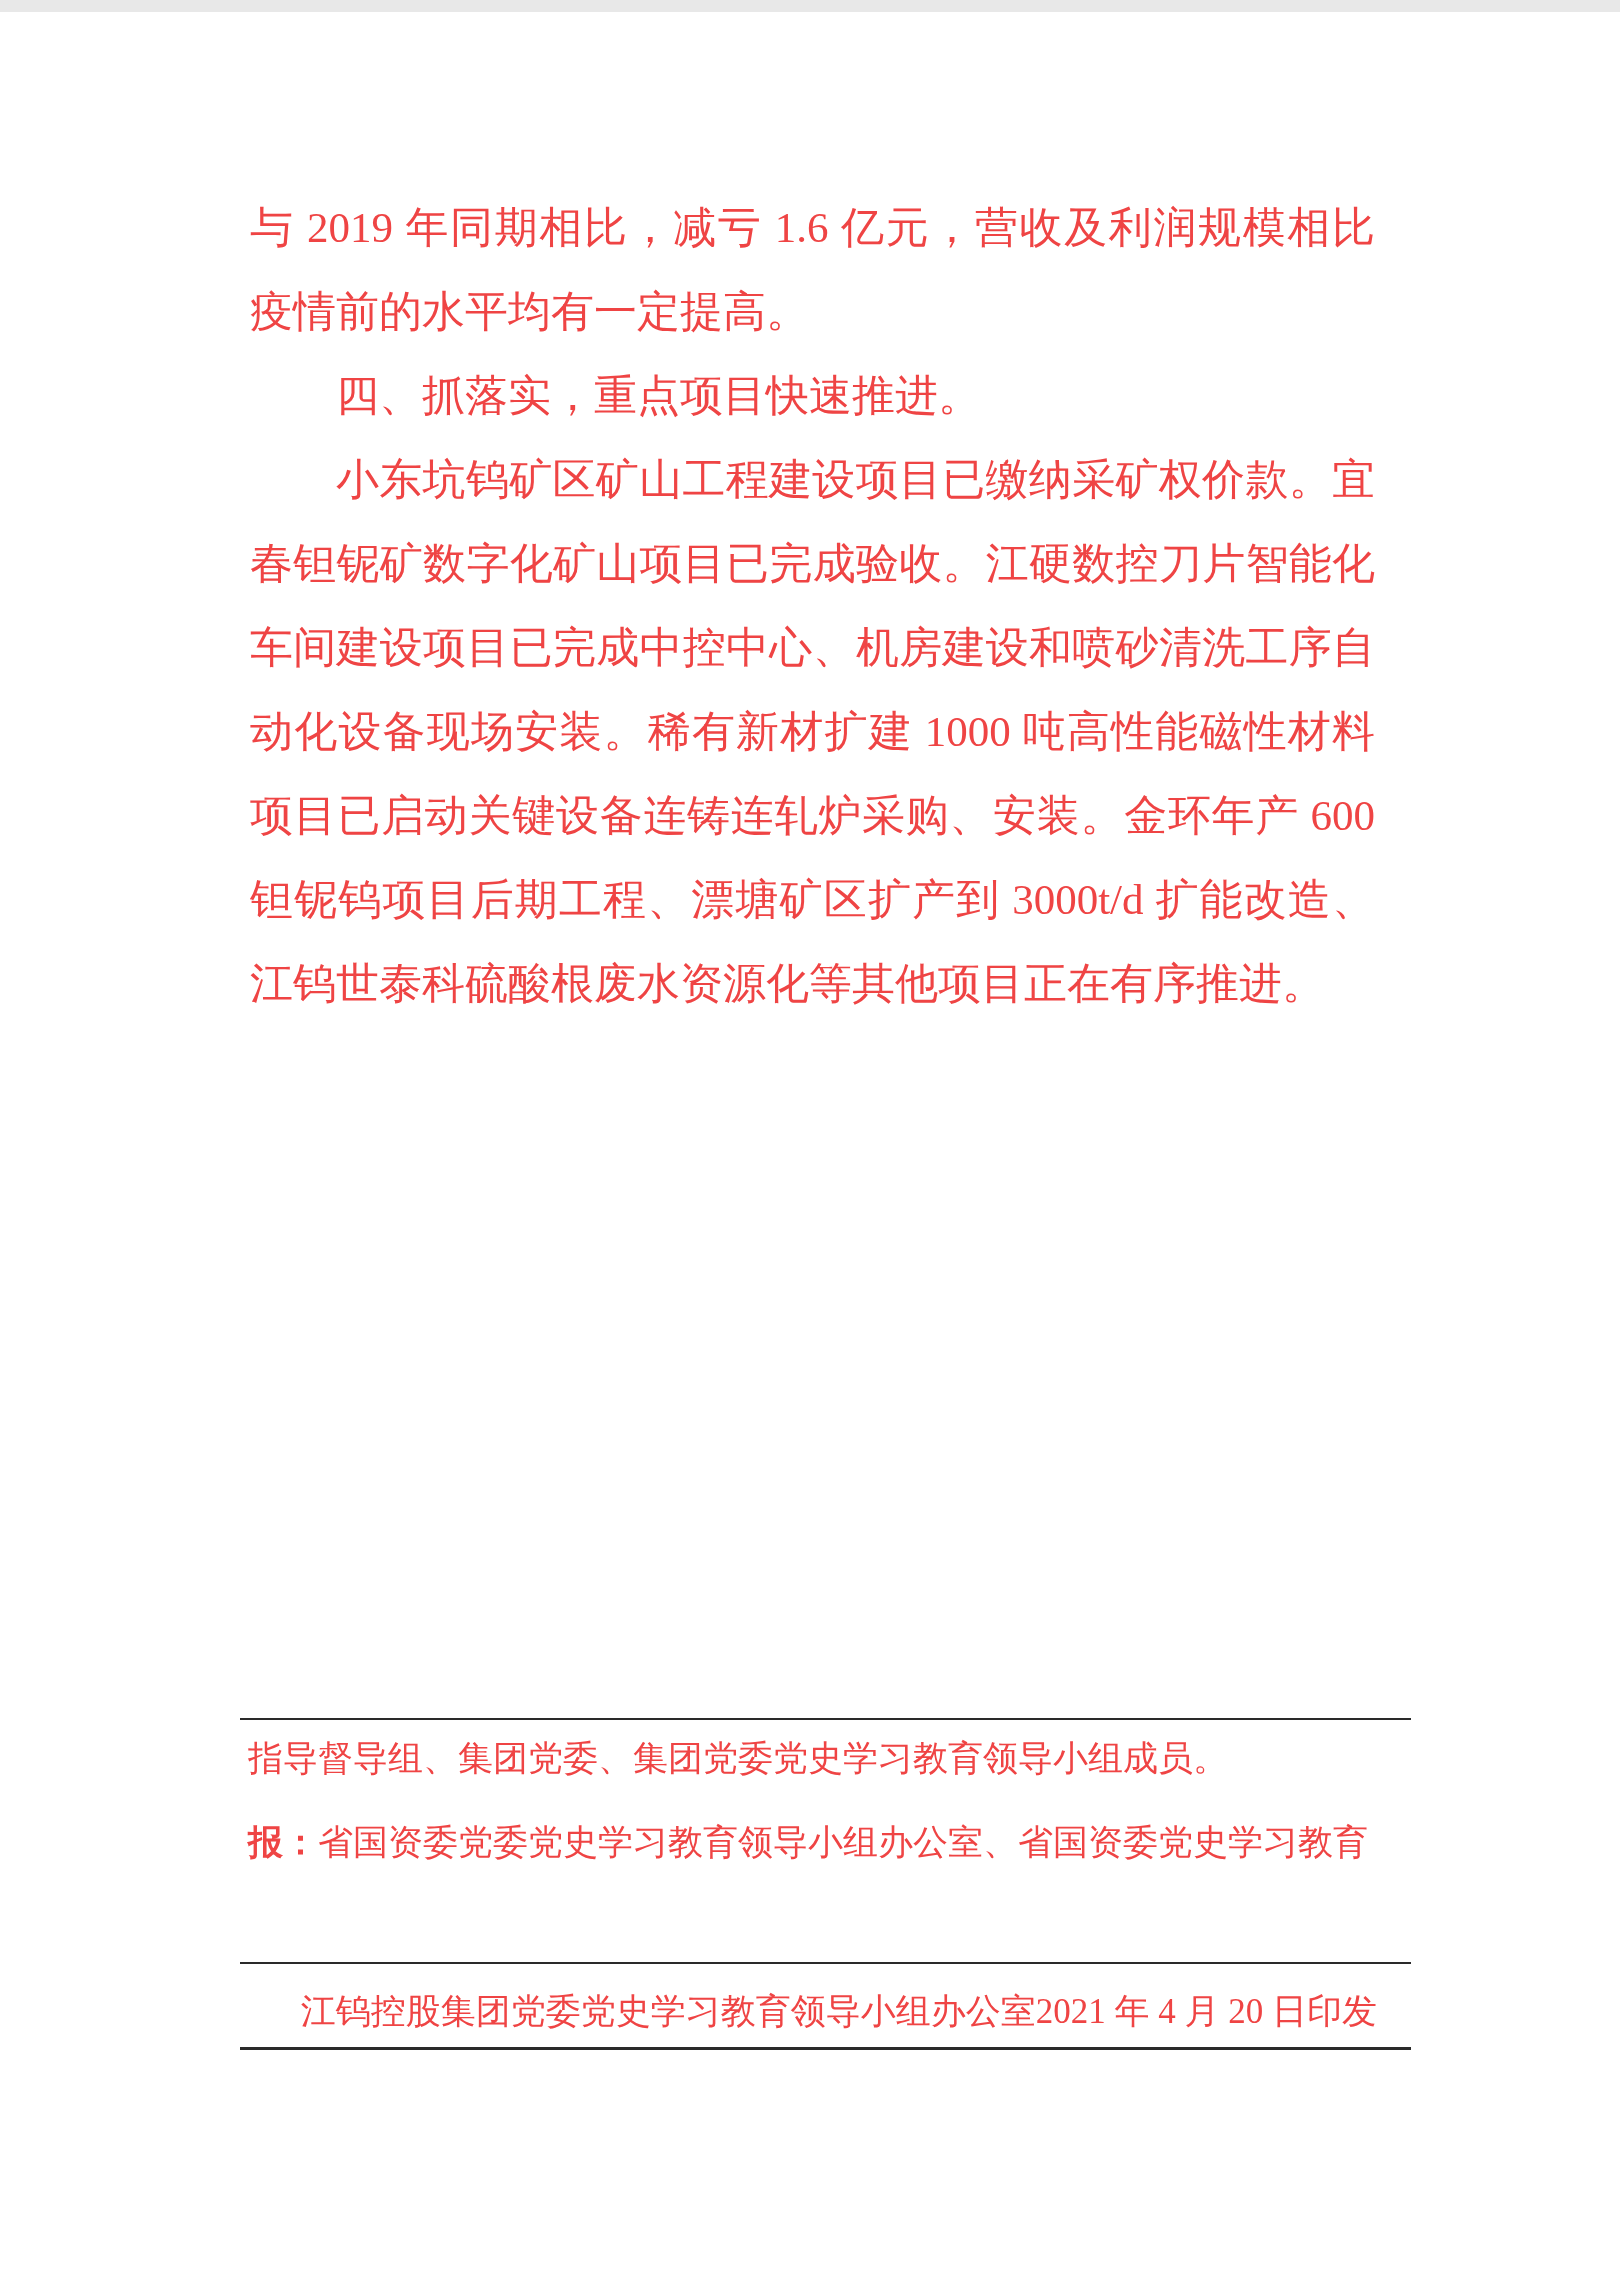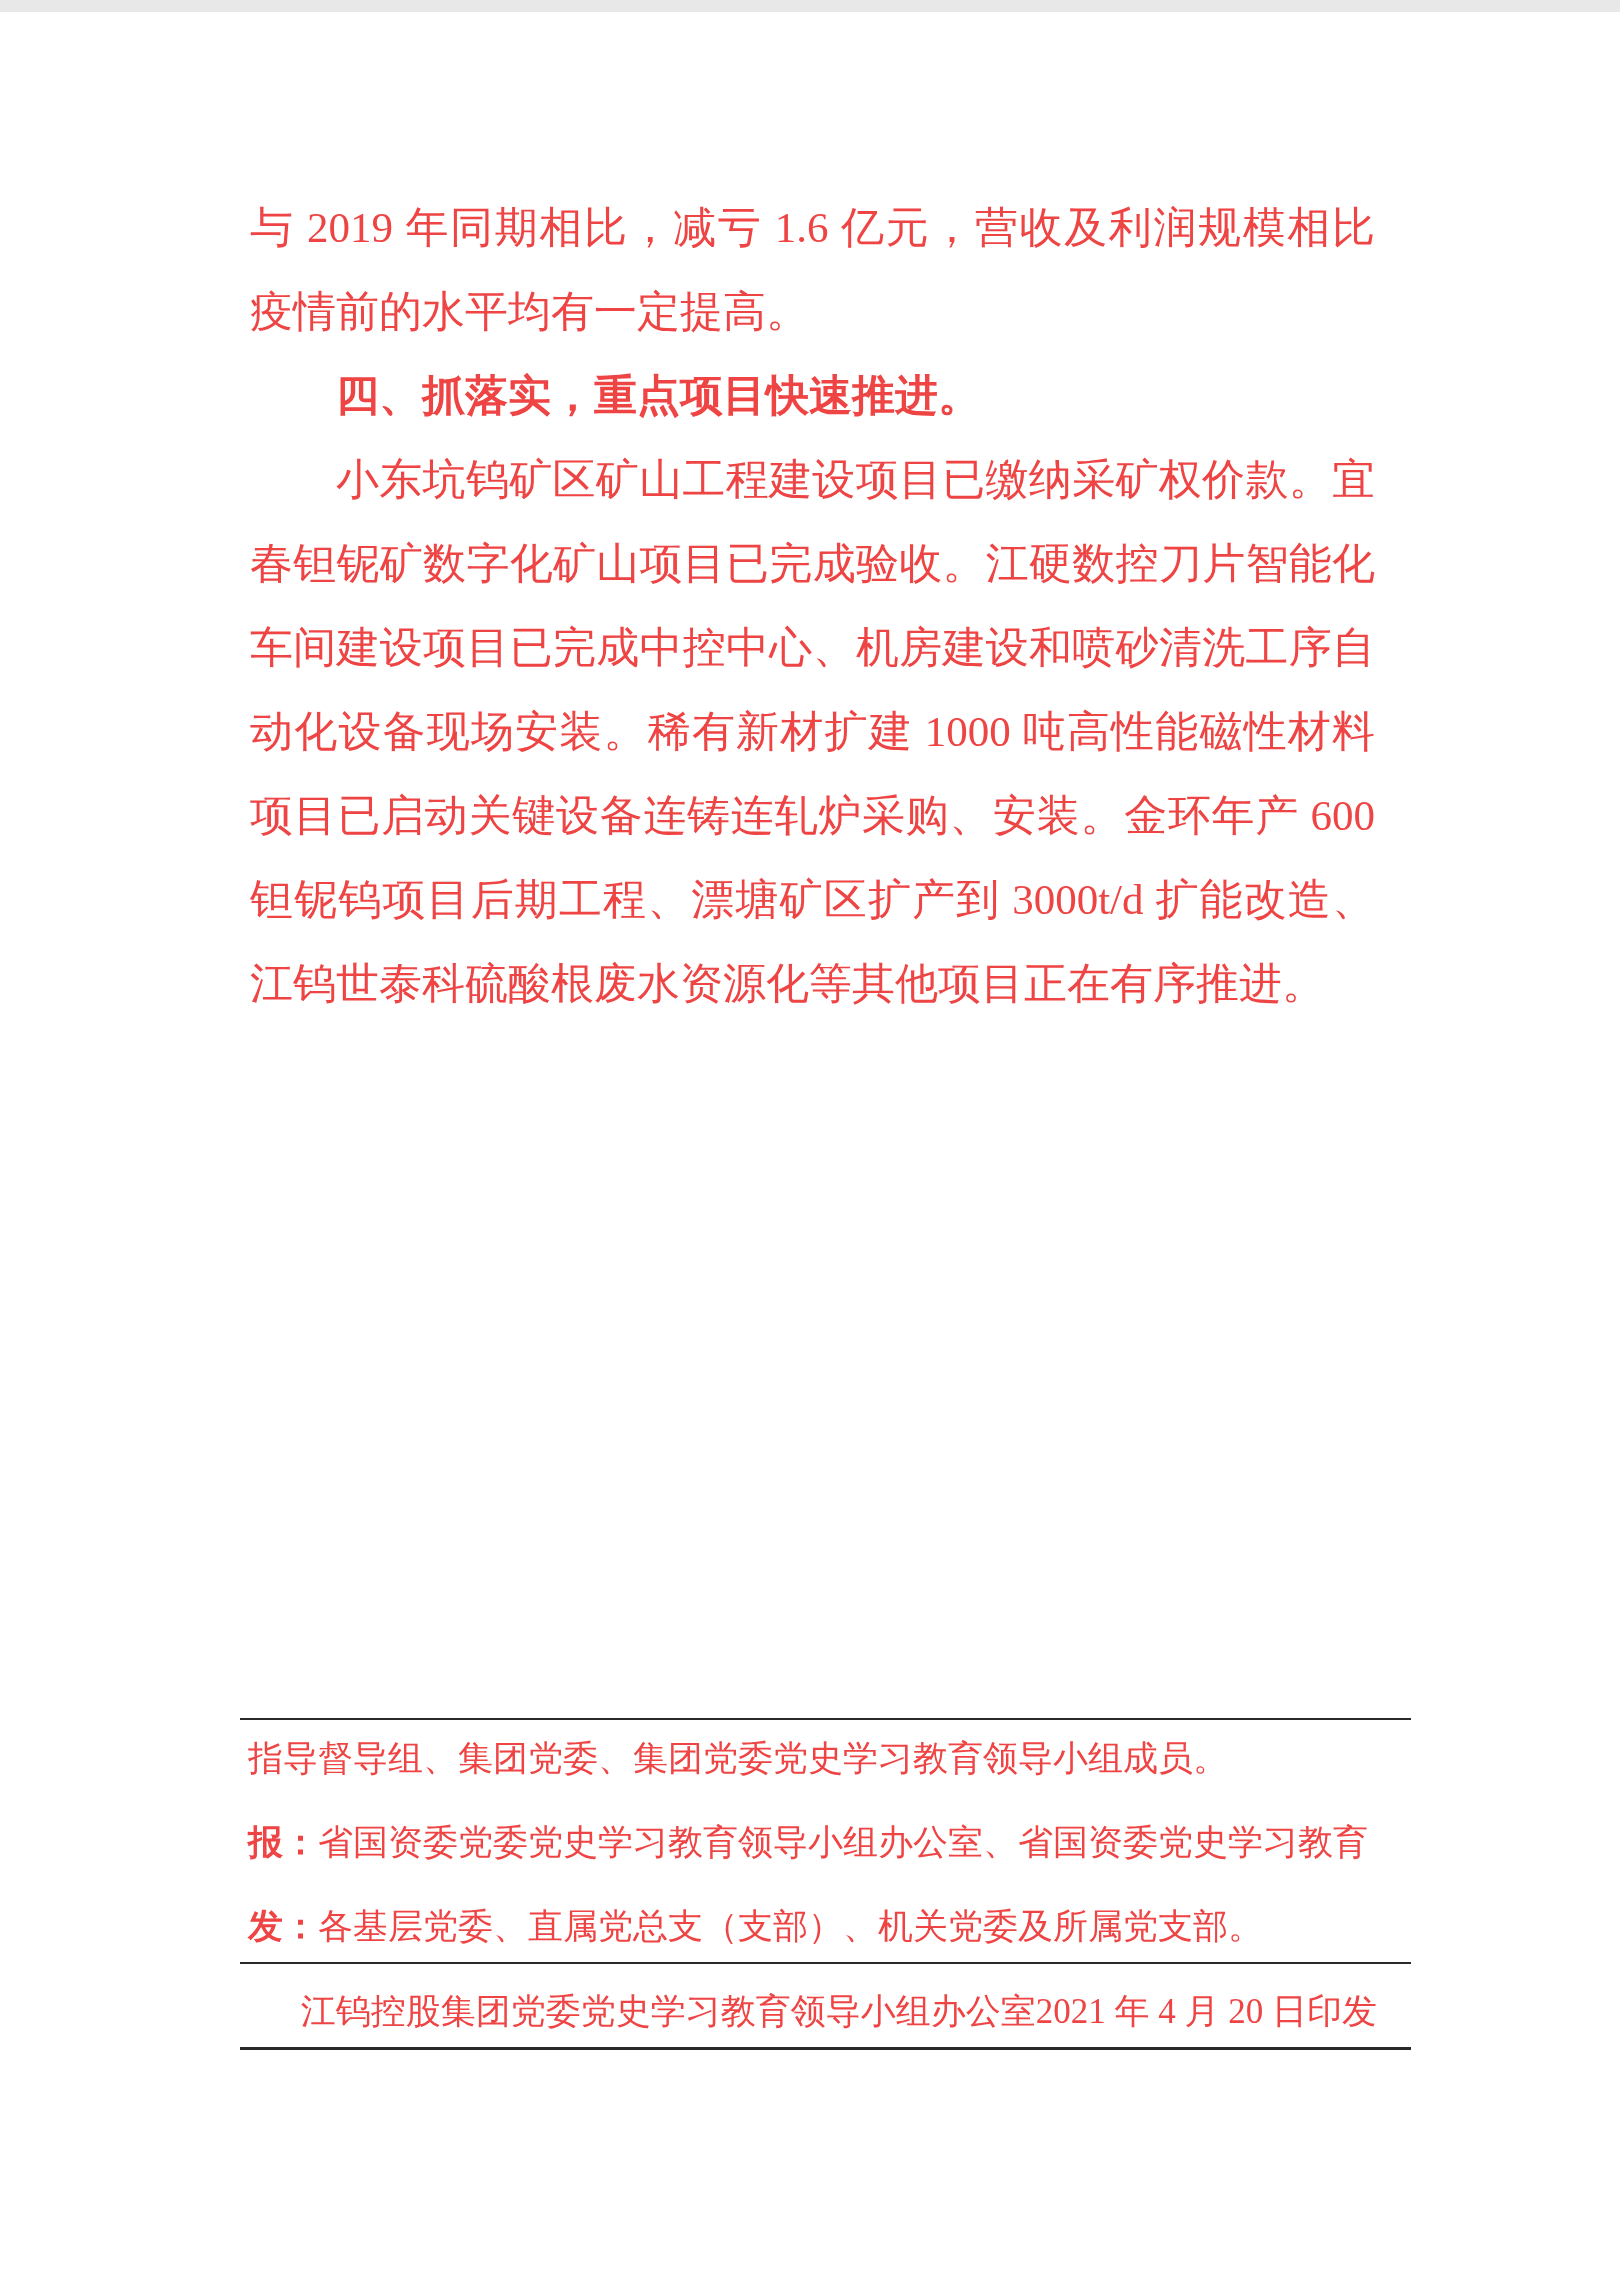--- a/index.html
+++ b/index.html
@@ -32,21 +32,21 @@
     white-space: normal;
   }
   .bline.j {
     text-align: justify;
     text-align-last: justify;
   }
   .bline.ind {
     padding-left: 86px;
   }
   .bline.b {
-    font-weight: bold;
+    font-weight: normal;
   }
   
   .rule {
     position: absolute;
     left: 240px;
     width: 1171px;
     background: #2a2a2a;
   }
   .rule-1 { top: 1706px; height: 2px; }
   .rule-2 { top: 1950px; height: 2px; }
@@ -95,21 +95,20 @@
       <div class="bline j">项目已启动关键设备连铸连轧炉采购、安装。金环年产 600</div>
       <div class="bline j">钽铌钨项目后期工程、漂塘矿区扩产到 3000t/d 扩能改造、</div>
       <div class="bline">江钨世泰科硫酸根废水资源化等其他项目正在有序推进。</div>
     </div>
 
   <div class="rule rule-1"></div>
 
   <div class="footer-block">
     <div class="fline"><span>指导督导组、集团党委、集团党委党史学习教育领导小组成员。</span></div>
     <div class="fline"><span class="flabel">报：</span><span>省国资委党委党史学习教育领导小组办公室、省国资委党史学习教育</span></div>
-    <div class="fline"><span class="flabel">发：</span><span>各基层党委、直属党总支（支部）、机关党委及所属党支部。</span></div>
   </div>
 
   <div class="rule rule-2"></div>
 
   <div class="footer-issue">
     <span>江钨控股集团党委党史学习教育领导小组办公室</span>
     <span>2021 年 4 月 20 日印发</span>
   </div>
 
   <div class="rule rule-3"></div>

